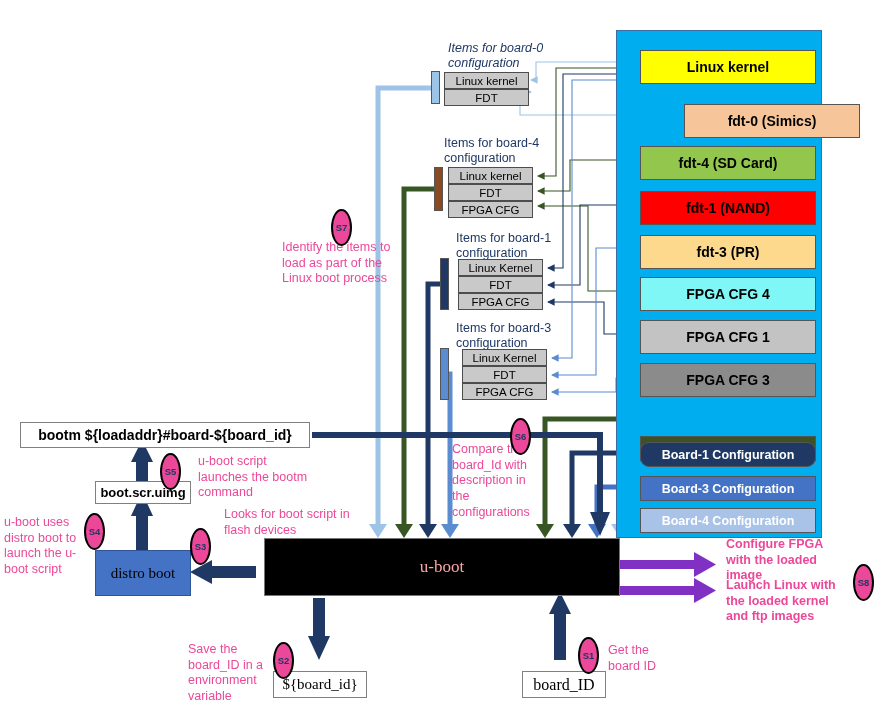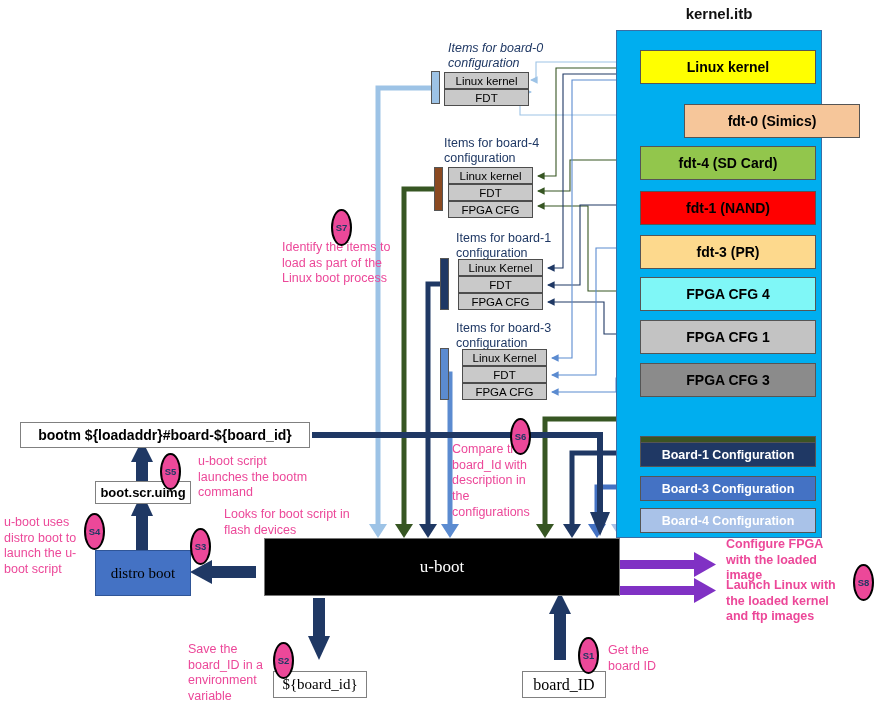--- a/index.html
+++ b/index.html
@@ -22,21 +22,21 @@
   
   .grp-label{font-size:12.5px;color:#1F3864;line-height:1.22;}
   .grp-row{width:85px;height:17px;background:#C9C9C9;border:1.2px solid #4d4d4d;
            display:flex;align-items:center;justify-content:center;
            font-size:11.5px;color:#000;font-weight:normal;}
   .grp-bar{width:9px;border:1px solid #555;}
 
   
   .uboot{left:264px;top:538px;width:356px;height:58px;background:#000000;
          border:1.5px solid #777;display:flex;align-items:center;
-         justify-content:center;color:#ffffff;font-size:17px;
+         justify-content:center;color:#fca5a5;font-size:17px;
          font-family:"Liberation Serif","DejaVu Serif",serif;}
   .distro{left:95px;top:550px;width:96px;height:46px;background:#4472C4;
           border:1px solid #2f5597;display:flex;align-items:center;
           justify-content:center;color:#000;font-size:15px;
           font-family:"Liberation Serif","DejaVu Serif",serif;}
   .wbox{background:#ffffff;border:1.2px solid #808080;display:flex;
         align-items:center;justify-content:center;color:#000;}
   .bootm{left:20px;top:422px;width:290px;height:26px;font-size:14px;font-weight:bold;}
   .bootscr{left:95px;top:481px;width:96px;height:23px;font-size:13px;font-weight:bold;}
   .boardidvar{left:273px;top:671px;width:94px;height:27px;font-size:15px;
@@ -140,33 +140,32 @@
     </g>
 
     <g fill="#8031C4" stroke="none">
       <rect x="620" y="560" width="78" height="9"></rect>
       <path d="M694,552 L694,577 L716,564.5 z"></path>
       <rect x="620" y="586" width="78" height="9"></rect>
       <path d="M694,578 L694,603 L716,590.5 z"></path>
     </g>
   </svg>
 
-  <div class="abs itb-title">kernel.itb</div>
   <div class="abs itb-wrap"></div>
   <div id="itb-items">
       <div class="abs itb-item" style="left: 640px; top: 50px; background: rgb(255, 255, 0); color: rgb(0, 0, 0);">Linux kernel</div>
       <div class="abs itb-item" style="left: 640px; top: 104px; background: rgb(246, 198, 154); color: rgb(0, 0, 0); margin-left: 44px;">fdt-0 (Simics)</div>
       <div class="abs itb-item" style="left: 640px; top: 146px; background: rgb(146, 198, 76); color: rgb(0, 0, 0);">fdt-4 (SD Card)</div>
       <div class="abs itb-item" style="left: 640px; top: 191px; background: rgb(255, 0, 0); color: rgb(0, 0, 0);">fdt-1 (NAND)</div>
       <div class="abs itb-item" style="left: 640px; top: 235px; background: rgb(253, 217, 141); color: rgb(0, 0, 0);">fdt-3 (PR)</div>
       <div class="abs itb-item" style="left: 640px; top: 277px; background: rgb(127, 247, 247); color: rgb(0, 0, 0);">FPGA CFG 4</div>
       <div class="abs itb-item" style="left: 640px; top: 320px; background: rgb(195, 195, 195); color: rgb(0, 0, 0);">FPGA CFG 1</div>
       <div class="abs itb-item" style="left: 640px; top: 363px; background: rgb(139, 139, 139); color: rgb(0, 0, 0);">FPGA CFG 3</div>
       <div class="abs itb-item itb-cfg" style="left: 640px; top: 408px; background: rgb(59, 83, 35); color: rgb(255, 255, 255); margin-top: 28px;">board-0 Configuration</div>
-      <div class="abs itb-item itb-cfg" style="left: 640px; top: 442px; background: rgb(31, 56, 100); color: rgb(255, 255, 255);">Board-1 Configuration</div>
+      <div class="abs itb-item itb-cfg" style="left: 640px; top: 442px; background: rgb(31, 56, 100); color: rgb(255, 255, 255); border-radius: 9px;">Board-1 Configuration</div>
       <div class="abs itb-item itb-cfg" style="left: 640px; top: 476px; background: rgb(68, 114, 196); color: rgb(255, 255, 255);">Board-3 Configuration</div>
       <div class="abs itb-item itb-cfg" style="left: 640px; top: 508px; background: rgb(169, 194, 232); color: rgb(255, 255, 255);">Board-4 Configuration</div>
     </div>
 
   <div id="config-groups">
       <div class="abs grp-label" style="left: 448px; top: 41px; width: 112px; font-style: italic;">Items for board-0 configuration</div>
       <div class="abs grp-bar" style="left: 431px; top: 71px; height: 33px; background: rgb(157, 195, 230);"></div>
       <div class="abs grp-row" style="left: 444px; top: 72px;">Linux kernel</div>
       <div class="abs grp-row" style="left: 444px; top: 89px;">FDT</div>
       <div class="abs grp-label" style="left: 444px; top: 136px; width: 112px;">Items for board-4 configuration</div>

